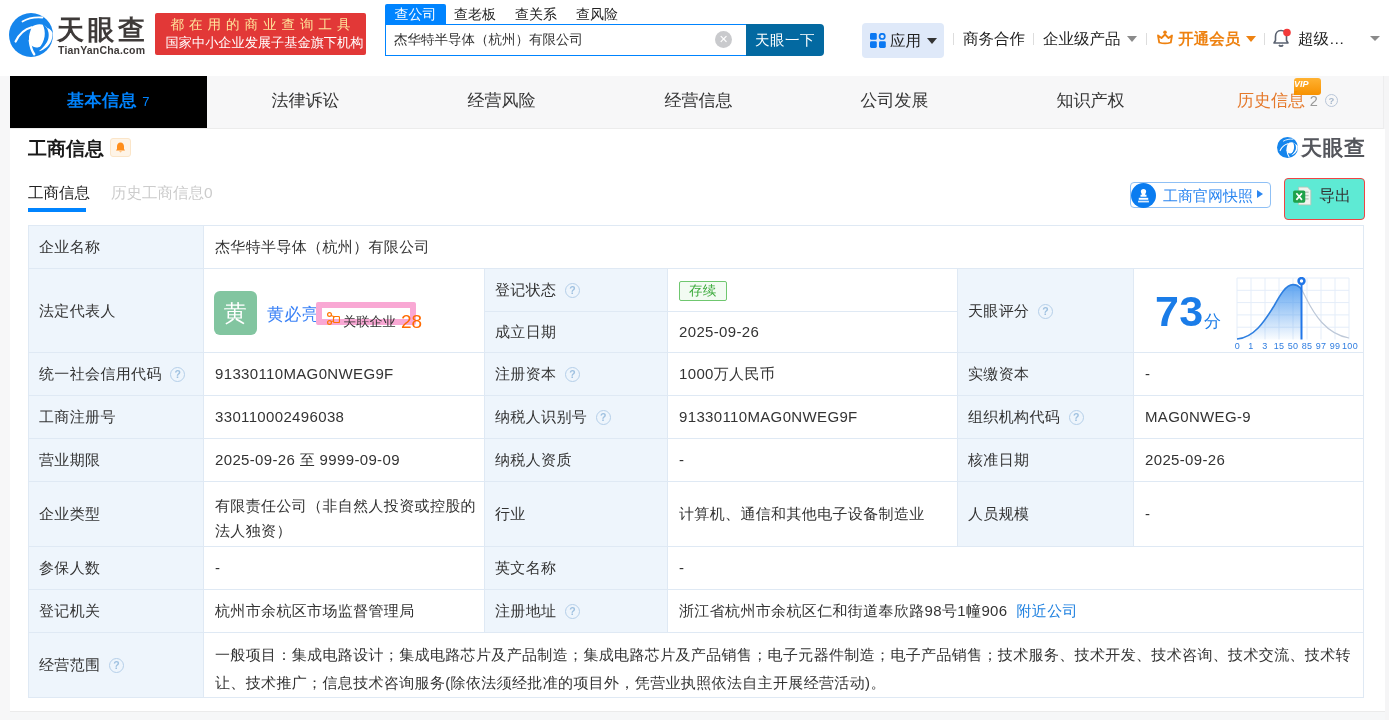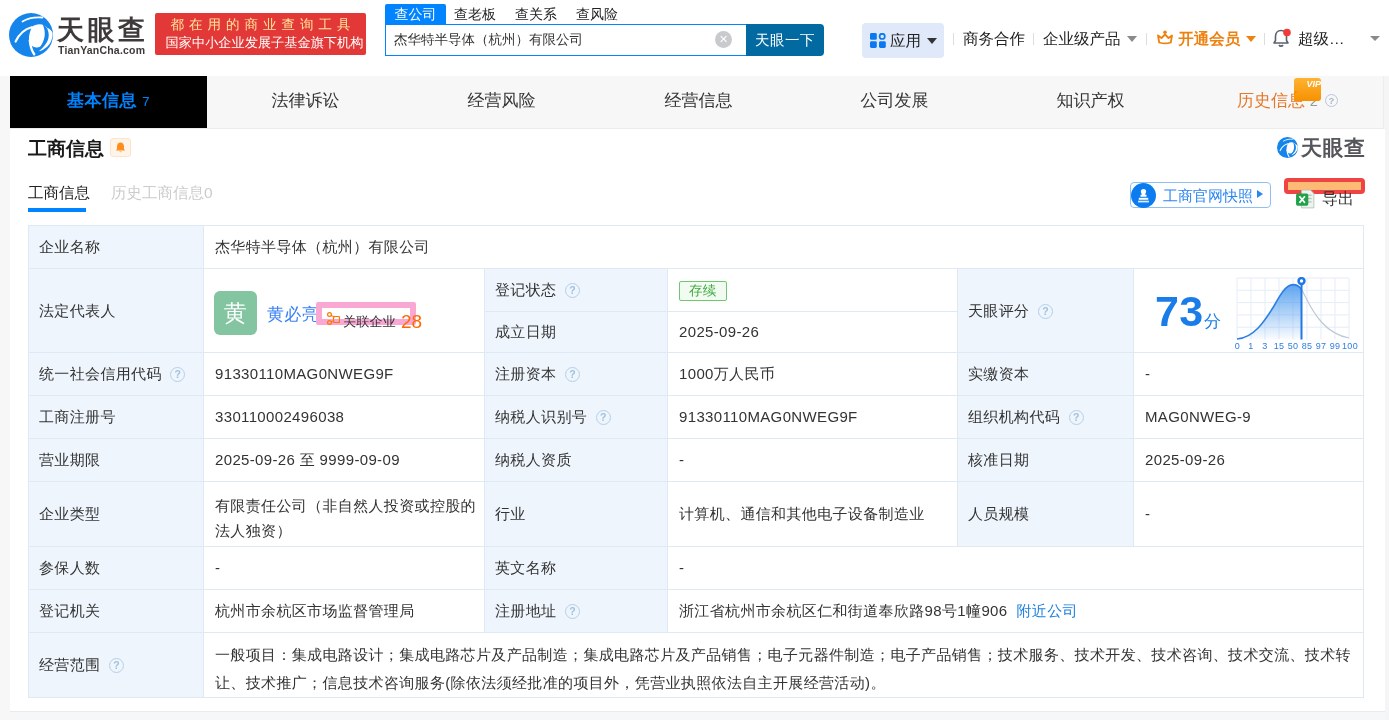--- a/index.html
+++ b/index.html
@@ -98,21 +98,21 @@
 </div>
 
 <div id="tabbar">
   <div class="ntab" style="left:10px;background:#000000;color:#0084ff;font-weight:bold;letter-spacing:0.5px;">基本信息 <span style="font-size:13px;font-weight:normal;">7</span></div>
   <div class="ntab" style="left:207px;">法律诉讼</div>
   <div class="ntab" style="left:600px;">经营信息</div>
   <div class="ntab" style="left:403px;">经营风险</div>
   <div class="ntab" style="left:796px;">公司发展</div>
   <div class="ntab" style="left:992px;">知识产权</div>
   <div class="ntab" style="left:1189px;color:#e5792b;">历史信息 <span style="font-size:14.5px;color:#999;">2</span><span class="qm" style="vertical-align:2px;width:13px;height:13px;line-height:11px;font-size:9.5px;margin-left:7px;border-color:#b9c6d8;color:#a7b8cc;">?</span></div>
-  <div class="abs" style="left:1294px;top:2px;width:27px;height:23px;background:linear-gradient(180deg,#ffb232,#f79100);border-radius:3px 3px 3px 0;color:#fff;font-size:9px;font-weight:bold;font-style:italic;text-align:right;line-height:13px;">VIP</div>
+  <div class="abs" style="left:1294px;top:2px;width:27px;height:17px;background:linear-gradient(180deg,#ffb232,#f79100);border-radius:3px 3px 3px 0;color:#fff;font-size:9px;font-weight:bold;font-style:italic;text-align:left;line-height:13px;">VIP</div>
   <div class="abs" style="left:1294px;top:15px;width:0;height:0;border-left:4px solid #f79100;border-bottom:4px solid transparent;"></div>
 </div>
 <div id="bgleft"></div>
 <div id="bgright"></div>
 <div id="card"></div>
 
 <div class="abs" style="left:28px;top:136px;font-size:19px;font-weight:bold;color:#1a1a1a;">工商信息</div>
 <div class="abs" style="left:110px;top:138px;width:21px;height:19px;background:#fef4e7;border:1px solid #fbe5c8;border-radius:3px;text-align:center;">
   <svg width="11" height="12" viewBox="0 0 11 12" style="margin-top:3px;">
       <path d="M5.5,0.5 C3.2,0.5 2,2.2 2,4.5 L2,7 L1,8.6 L10,8.6 L9,7 L9,4.5 C9,2.2 7.8,0.5 5.5,0.5 Z" fill="#ff8e1c"></path>
@@ -137,21 +137,21 @@
   <div class="abs" style="left:-0.5px;top:-0.5px;width:25px;height:25px;border-radius:50%;background:#0a7cf0;">
     <svg width="15" height="15" viewBox="0 0 13 13" style="margin:5px 0 0 5px;">
         <path d="M6.5,0.8 A2.3,2.3 0 0 1 8.8,3.1 C8.8,4.4 7.9,4.9 7.9,5.9 L9.1,5.9 L9.1,7.5 L3.9,7.5 L3.9,5.9 L5.1,5.9 C5.1,4.9 4.2,4.4 4.2,3.1 A2.3,2.3 0 0 1 6.5,0.8 Z" fill="#fff"></path>
         <rect x="2.4" y="8.5" width="8.2" height="1.7" fill="#fff"></rect>
         <rect x="1.8" y="11" width="9.4" height="1.5" fill="#fff" opacity="0.85"></rect>
       </svg>
   </div>
   <span style="position:absolute;left:32px;top:3px;font-size:15px;color:#2b86f0;line-height:19px;">工商官网快照</span>
   <span class="abs" style="left:126px;top:7px;width:0;height:0;border-top:4.5px solid transparent;border-bottom:4.5px solid transparent;border-left:6px solid #2b86f0;"></span>
 </div>
-<div class="abs" style="left:1284px;top:178px;width:81px;height:16px;border:4px solid #ef4444;border-radius:4px;background:#fdba74;">
+<div class="abs" style="left:1284px;top:178px;width:81px;height:42px;border:1px solid #ef4444;border-radius:4px;background:#5eead4;">
   <svg style="position:absolute;left:7px;top:7px;" width="21" height="20" viewBox="0 0 17 18">
     <path d="M5,1 L13,1 L16,4 L16,17 L5,17 Z" fill="#eef3ee" stroke="#b5c4b8" stroke-width="0.8"></path>
     <rect x="7" y="5" width="7" height="1.2" fill="#b7c6ba"></rect>
       <rect x="7" y="8" width="7" height="1.2" fill="#b7c6ba"></rect>
       <rect x="7" y="11" width="7" height="1.2" fill="#b7c6ba"></rect>
     <rect x="0" y="4" width="11" height="11" rx="1.5" fill="#1fa24a"></rect>
     <path d="M3,6.5 L8,12.5 M8,6.5 L3,12.5" stroke="#fff" stroke-width="1.5"></path>
   </svg>
   <span style="position:absolute;left:34px;top:7px;font-size:16px;color:#333;line-height:19px;">导出</span>
 </div>

